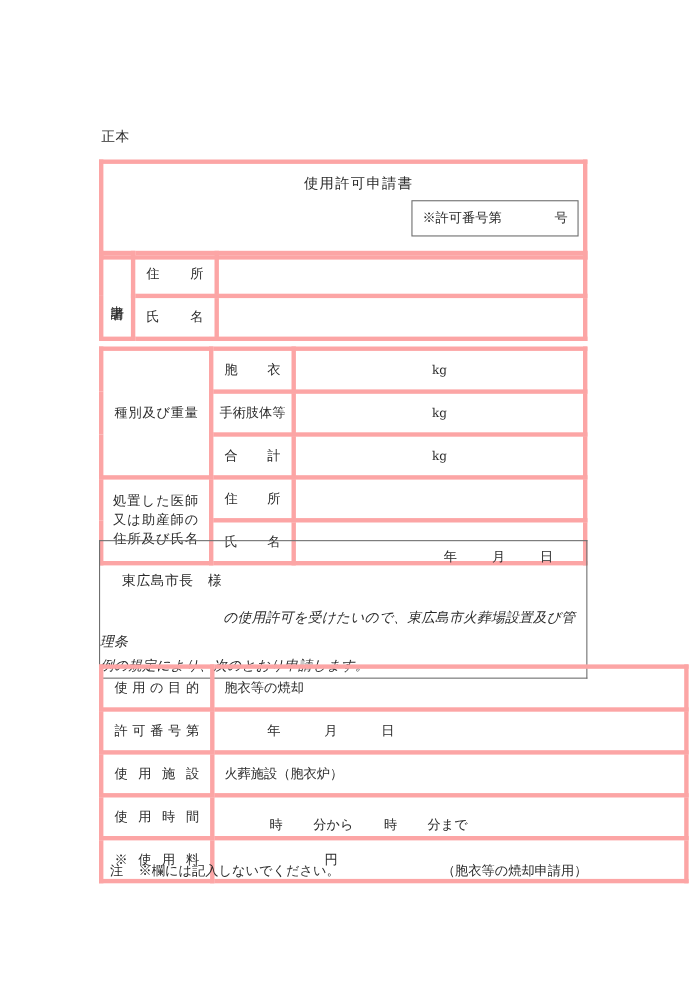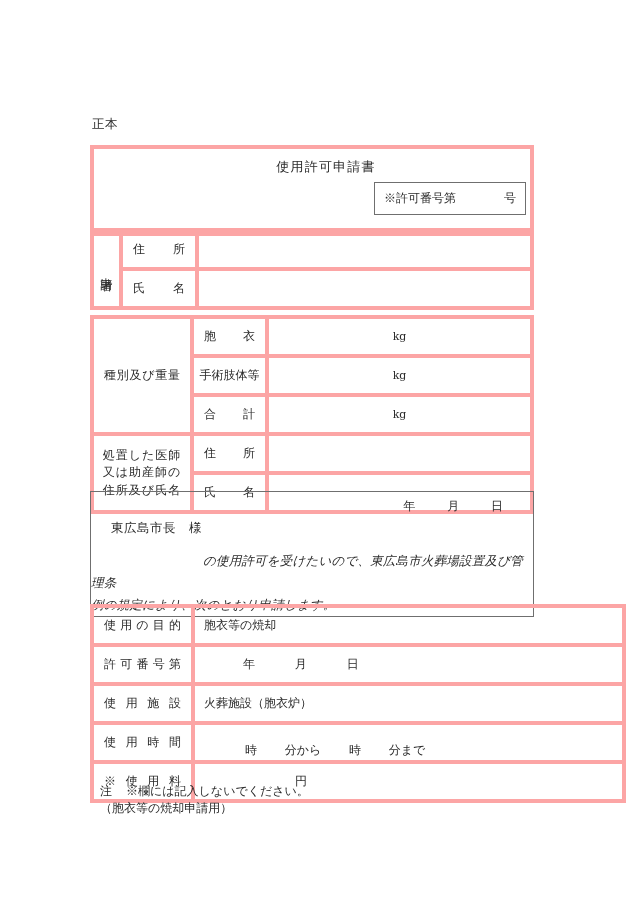--- a/index.html
+++ b/index.html
@@ -187,21 +187,20 @@
   
   .footer {
     position: absolute;
     left: 100px;
     top: 783px;
     width: 434px;
     font-size: 12px;
     display: flex;
     justify-content: space-between;
     white-space: nowrap;
-    flex-direction: column;
   }
   .footer .note-left .marker { display: inline-block; width: 26px; }
 </style>
 </head>
 <body>
 
 <div class="page">
 
   <div class="hdr-line2">正本</div>
 

